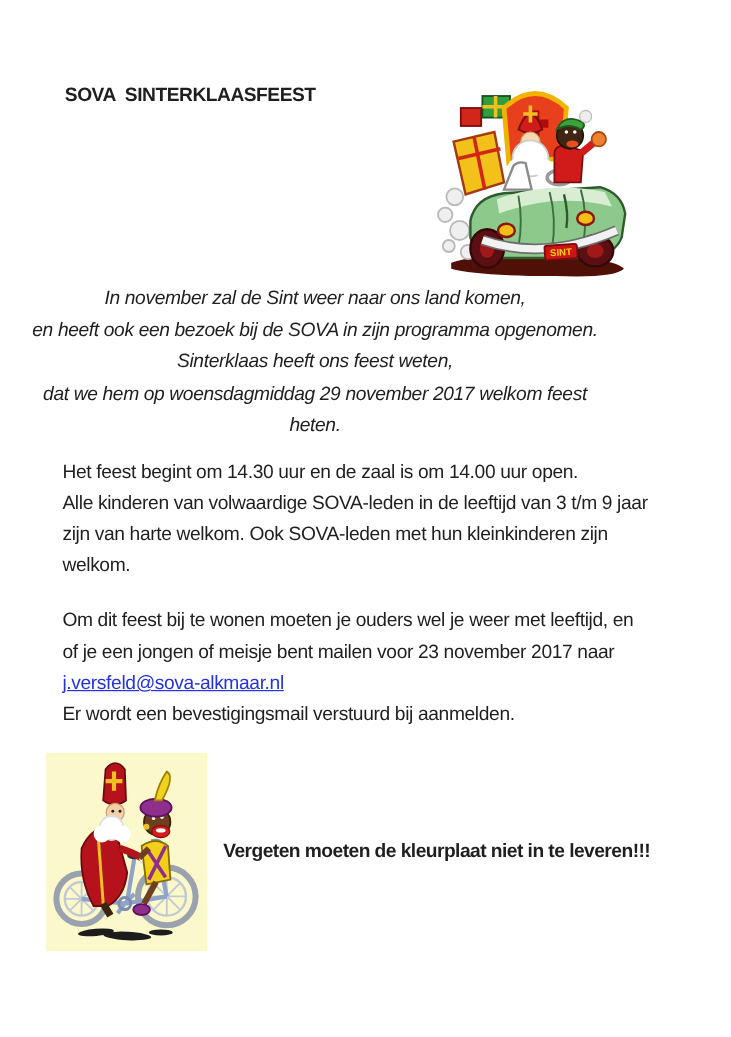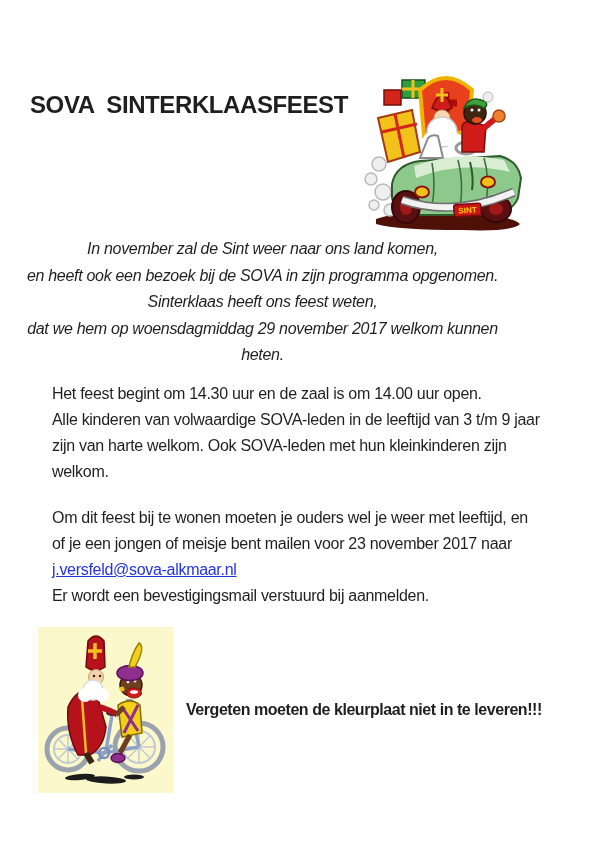--- a/index.html
+++ b/index.html
@@ -4,24 +4,23 @@
 <style>
   * { margin:0; padding:0; box-sizing:border-box; }
   html,body { background:#ffffff; }
   .page {
     position:relative; width:609px; height:864px; margin:0 auto;
     background:#ffffff; overflow:hidden;
     font-family:"Liberation Sans", sans-serif;
     color:var(--text,#1f1f1f);
   }
   .doc-title {
-    position:absolute; left:30px; top:71px;
-    font-size:24px; font-weight:bold; letter-spacing:-0.4px;
+    position:absolute; left:54px; top:71px;
+    font-size:16px; font-weight:bold; letter-spacing:-0.4px;
     white-space:pre;
-    margin-top:20px;
   }
   .intro-block {
     position:absolute; left:0; top:236px; width:525px;
     text-align:center; font-style:italic;
     font-size:16px; line-height:26.5px; letter-spacing:-0.3px;
   }
   .para {
     position:absolute; left:52px; width:565px;
     font-size:16px; line-height:26px; letter-spacing:-0.3px;
   }
@@ -113,21 +112,21 @@
         <rect x="92" y="138" width="27" height="12" rx="2" fill="#cc1414" stroke="#7a0c0c" stroke-width="1.5" transform="rotate(-4 105 144)"></rect>
         <text x="105.5" y="147" transform="rotate(-4 105 144)" text-anchor="middle" font-family="Liberation Sans, sans-serif" font-size="8" font-weight="bold" fill="#ffd700">SINT</text>
       </g>
     </g>
   </svg>
 
   <div class="intro-block">
       <div class="line"><span>In november zal de Sint weer naar ons land komen,</span></div>
       <div class="line"><span>en heeft ook een bezoek bij de SOVA in zijn programma opgenomen.</span></div>
       <div class="line"><span>Sinterklaas heeft ons feest weten,</span></div>
-      <div class="line"><span>dat we hem op woensdagmiddag </span><span class="b">29 november 2017</span><span> welkom kunnen</span></div>
+      <div class="line"><span>dat we hem op woensdagmiddag </span><span class="b">29 november 2017</span><span> welkom feest</span></div>
       <div class="line"><span>heten.</span></div>
     </div>
 
   <div class="para para-1">
       <div class="line"><span>Het feest begint om </span><span class="b">14.30 uur</span><span> en de zaal is om </span><span class="b">14.00 uur</span><span> open.</span></div>
       <div class="line"><span>Alle kinderen van volwaardige SOVA-leden in de leeftijd van </span><span class="b">3 t/m 9 jaar</span></div>
       <div class="line"><span>zijn van harte welkom. Ook SOVA-leden met hun kleinkinderen zijn</span></div>
       <div class="line"><span>welkom.</span></div>
     </div>
 

